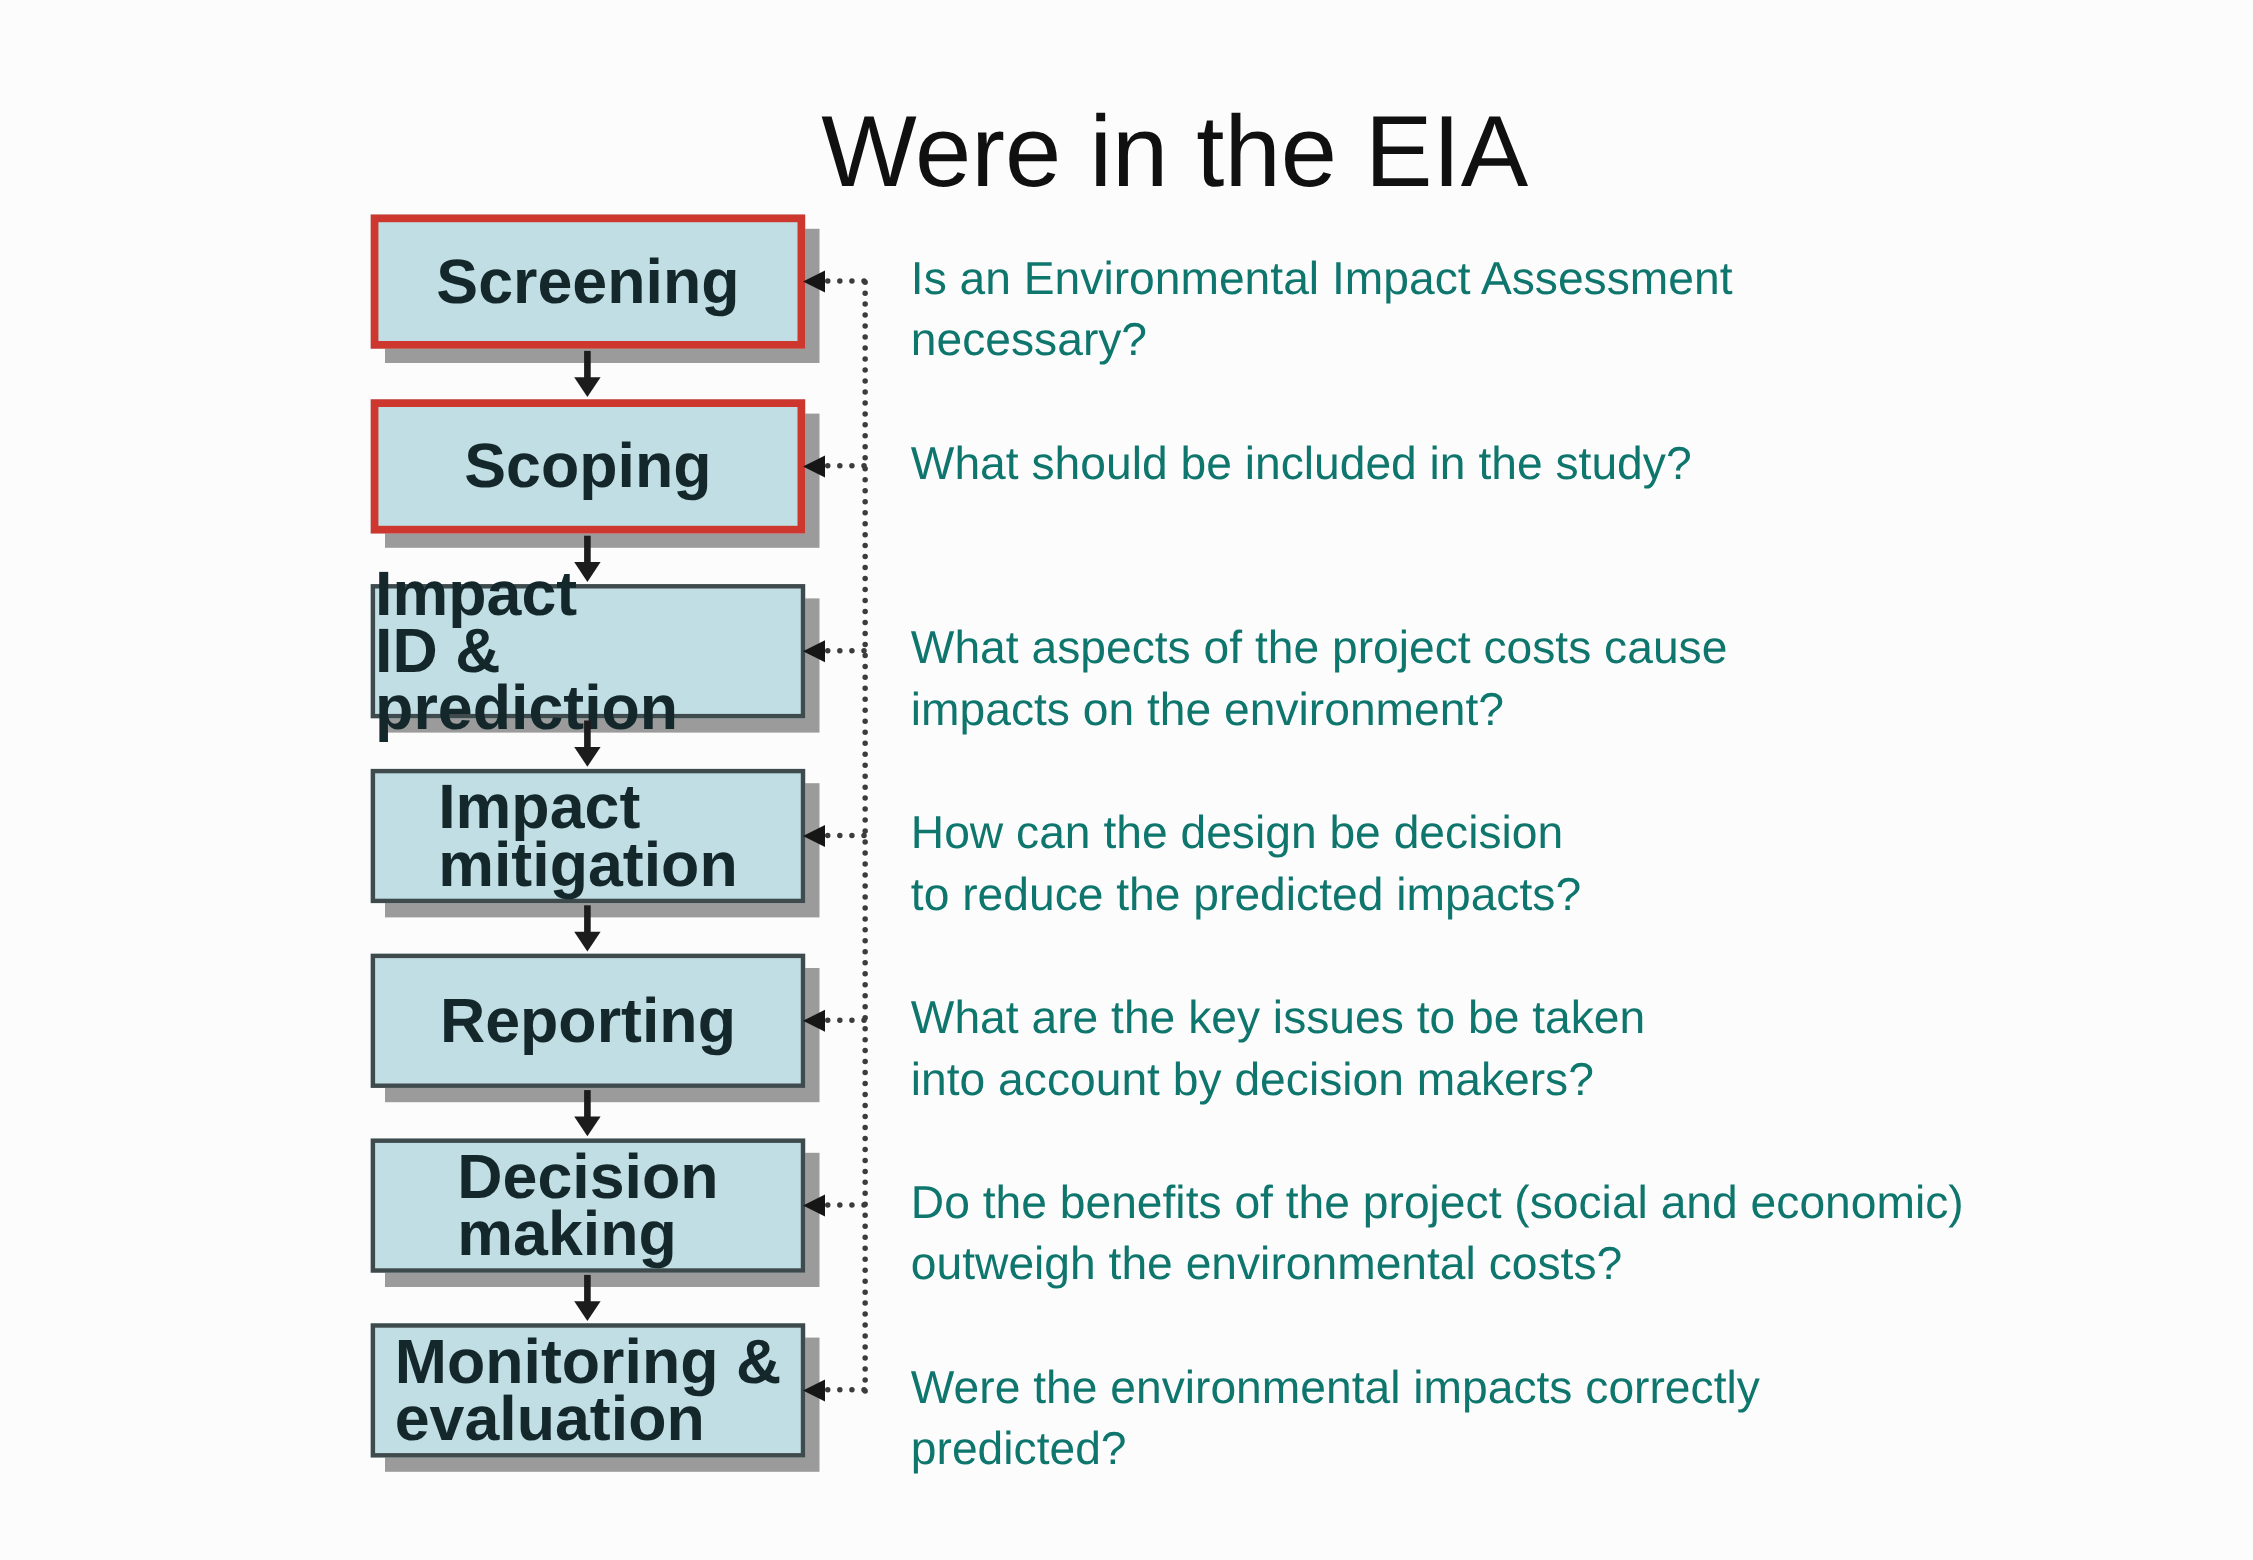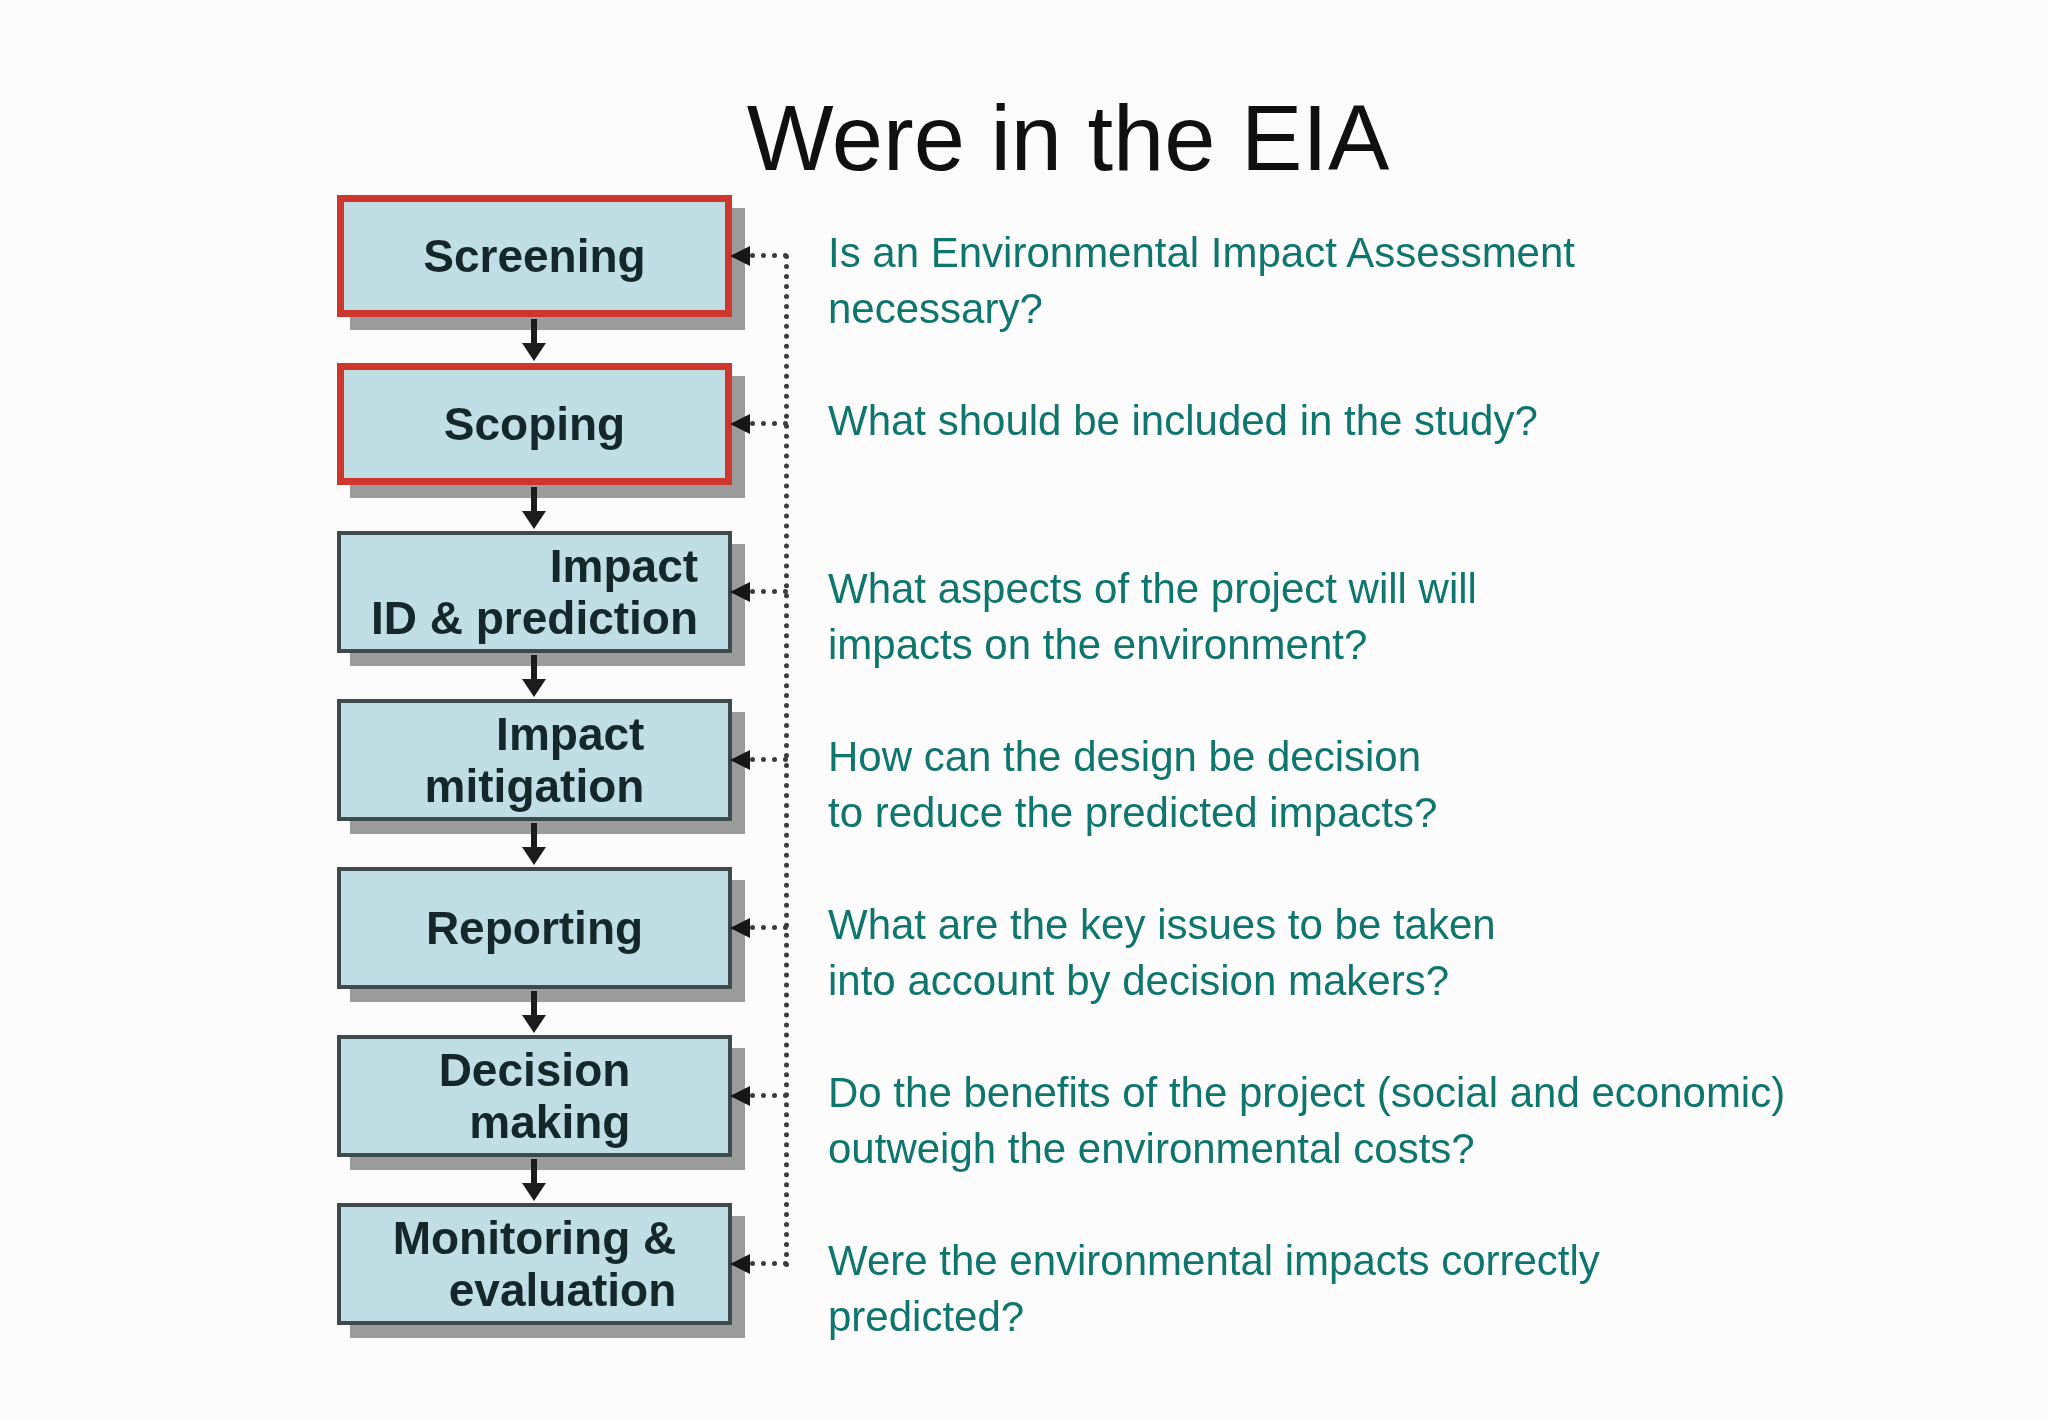--- a/index.html
+++ b/index.html
@@ -17,22 +17,22 @@
   .step-box{
     position:absolute;left:337px;top:0;width:395px;height:122px;
     box-sizing:border-box;
     background:var(--fill,#c0dee3);
     border:4px solid var(--plain-border,#3f4a4d);
     box-shadow:13px 13px 0 0 var(--shadow,#9b9b9b);
     display:flex;align-items:center;justify-content:center;
   }
   .step-box.highlighted{border:7px solid var(--highlight,#cd372e);}
   .step-label{
-    font-weight:bold;font-size:46px;line-height:52px;color:#14282c;
-    text-align:right;white-space:pre-line;
+    font-weight:bold;font-size:57px;line-height:52px;color:#14282c;
+    text-align:left;white-space:pre-line;
   }
   .question{
     position:absolute;left:828px;top:30px;
     font-size:42px;line-height:56px;color:#0f766e;
     white-space:pre-line;
   }
   
   .down-shaft{position:absolute;left:531px;top:124px;width:6px;height:26px;background:#1c1c1c;}
   .down-head{
     position:absolute;left:522px;top:148px;width:0;height:0;
@@ -82,21 +82,21 @@
 
   <div class="row" style="top:531px">
     <div class="step-box">
       <div class="step-label">Impact
 ID &amp; prediction</div>
     </div>
     <div class="down-shaft"></div>
     <div class="down-head"></div>
     <div class="conn-head"></div>
     <div class="conn-dots"></div>
-    <div class="question">What aspects of the project will will
+    <div class="question">What aspects of the project costs cause
 impacts on the environment?</div>
   </div>
 
   <div class="row" style="top:699px">
     <div class="step-box">
       <div class="step-label">Impact
 mitigation</div>
     </div>
     <div class="down-shaft"></div>
     <div class="down-head"></div>

